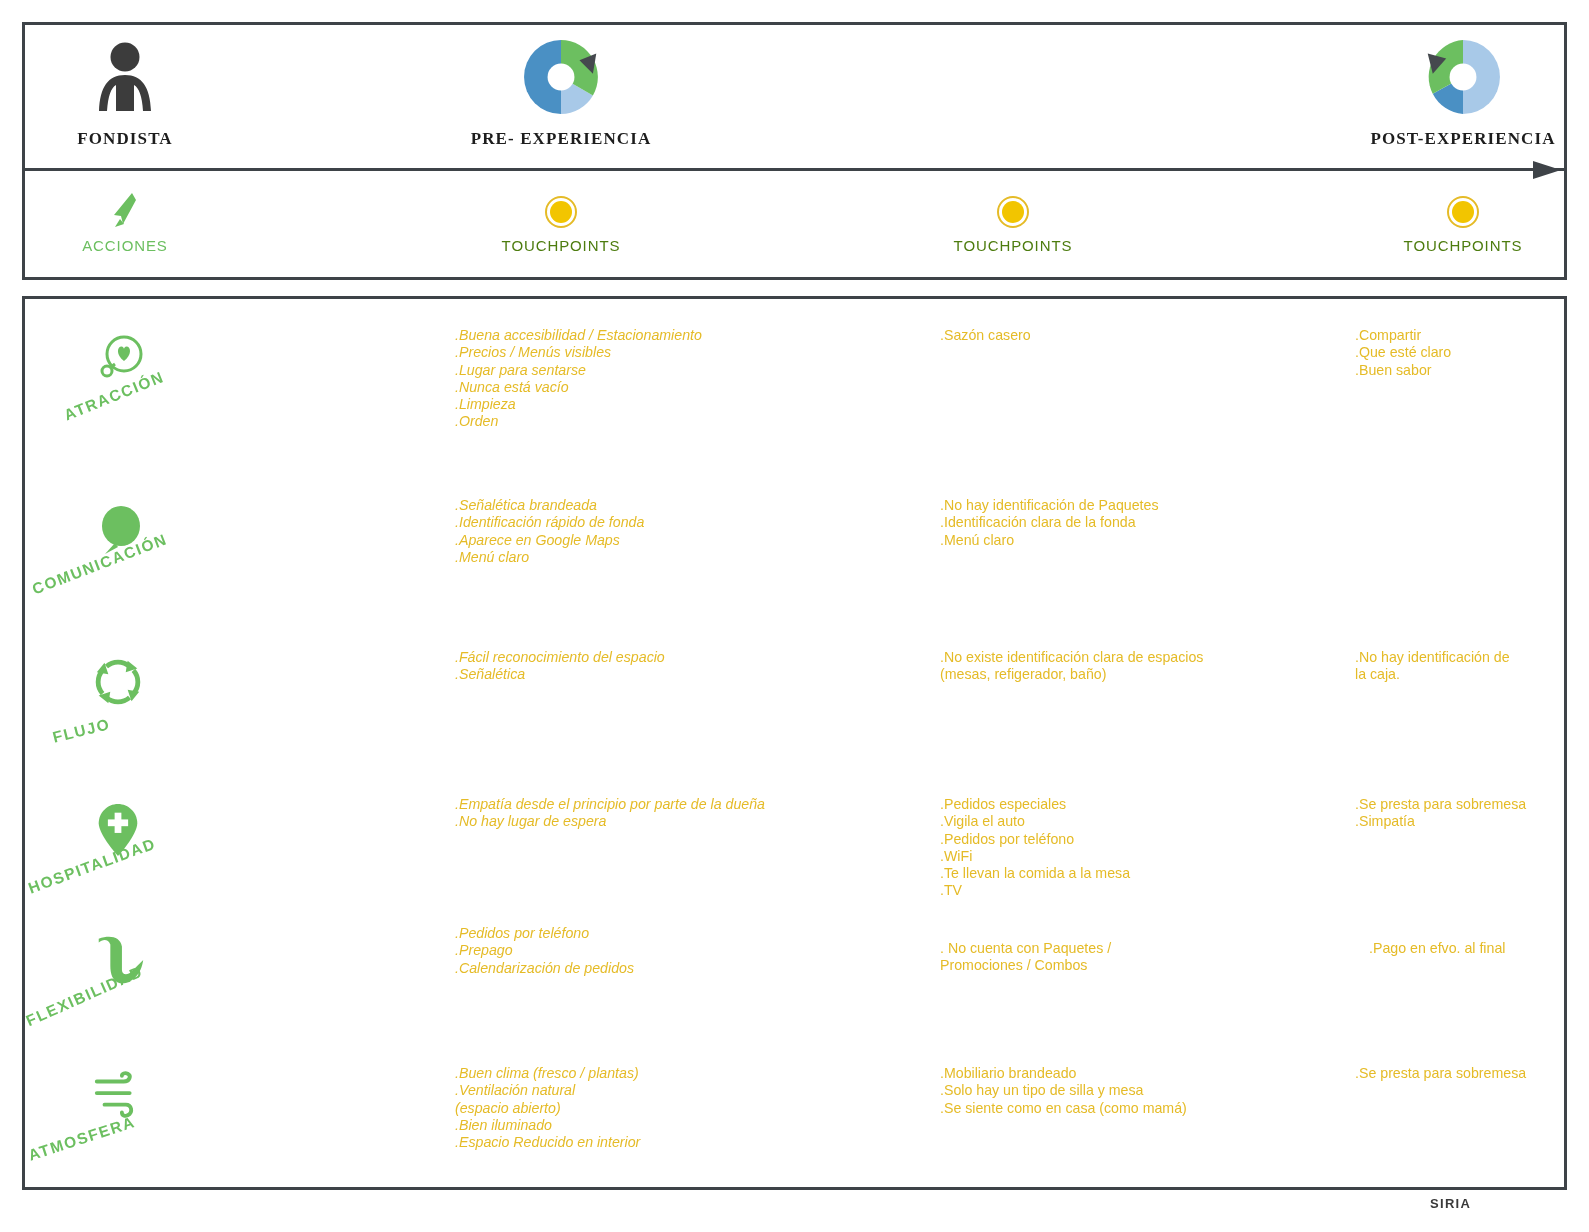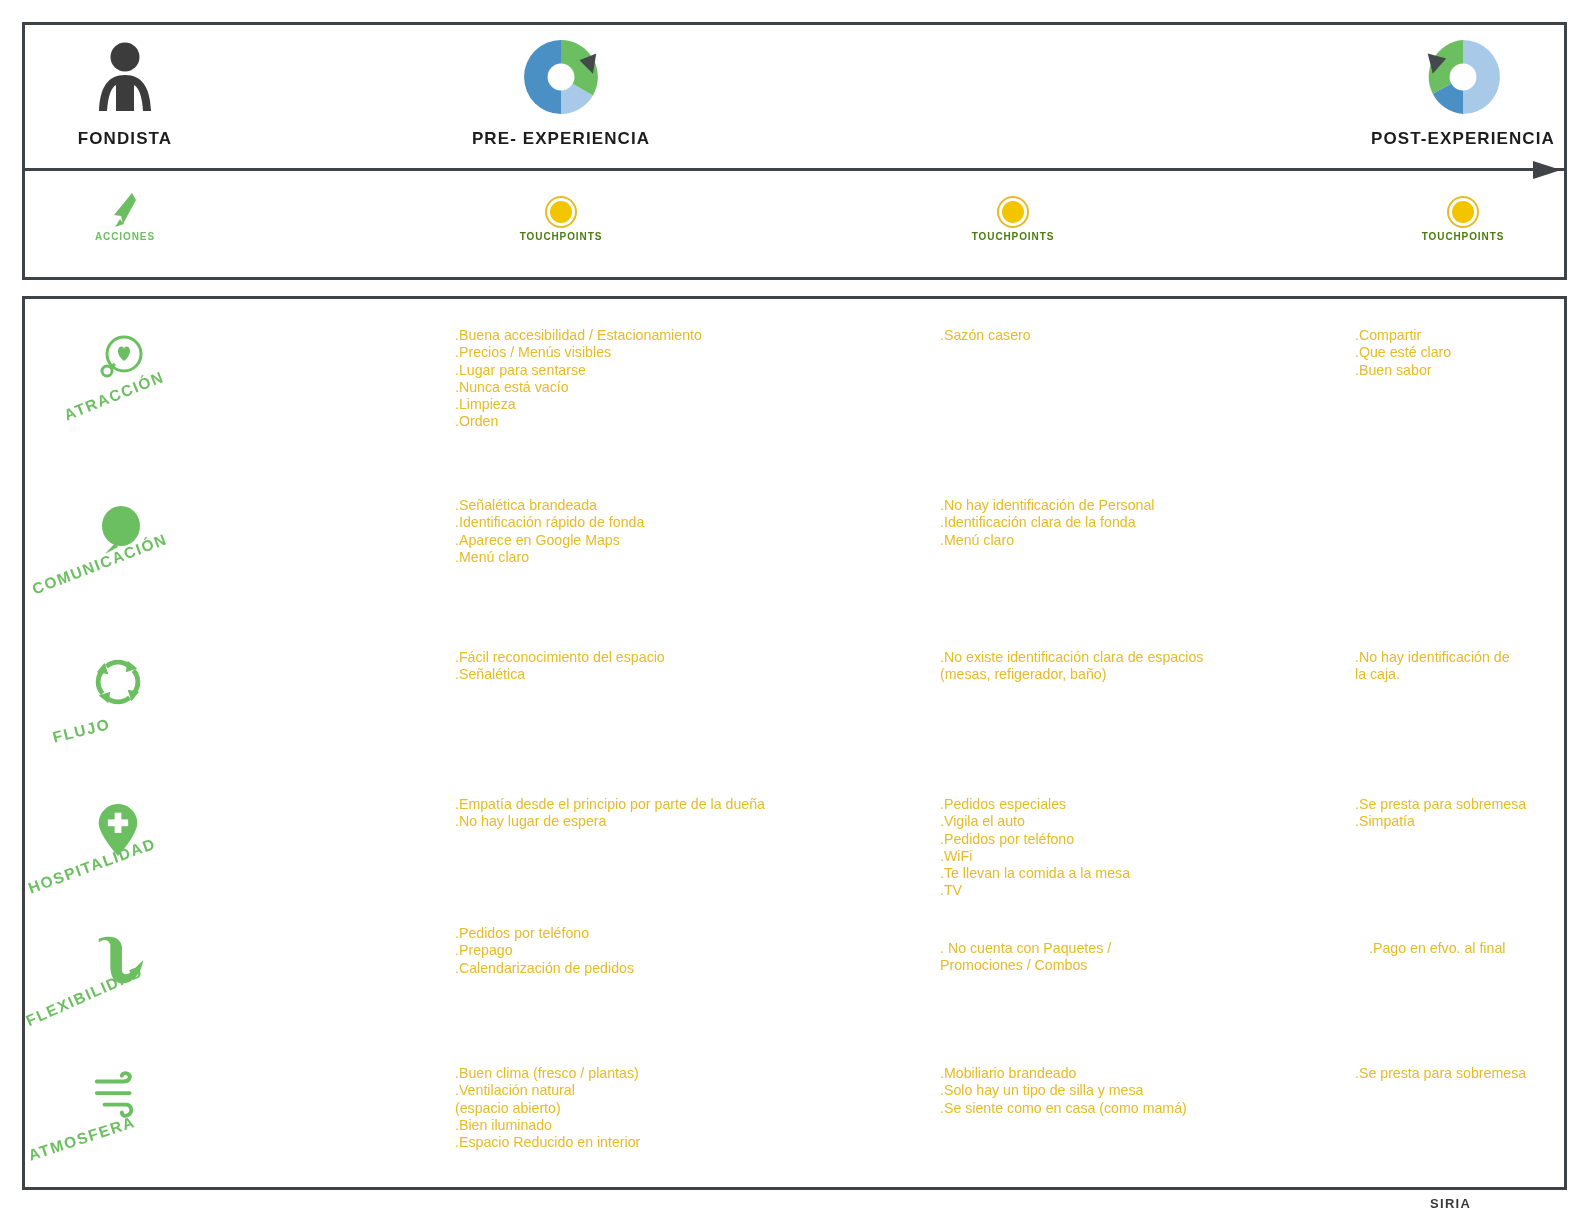--- a/index.html
+++ b/index.html
@@ -33,25 +33,25 @@
   .col-post      { left: 1298px;width: 280px; }
 
   .phase-row { top: 8px; }
   .action-row { top: 160px; }
 
   .phase-icon { height: 88px; display: flex; align-items: center; justify-content: center; }
   .phase-label {
     margin-top: 8px;
     font-size: 17px; letter-spacing: 1.1px;
     color: #1d1d1d; font-weight: 700;
-    font-family: Liberation Sans, sans-serif;
+    font-family: Liberation Serif, serif;
   }
   .action-icon { height: 44px; display: flex; align-items: flex-end; justify-content: center; }
   .action-label {
-    margin-top: 2px; font-size: 10px; letter-spacing: 0.9px; font-weight: 700;
+    margin-top: 8px; font-size: 15px; letter-spacing: 0.9px; font-weight: 400;
   }
   .label-green { color: #6cbf60; }
   .label-gold  { color: #4d7c0f; }
 
   
   .main-box {
     position: absolute; left: 22px; top: 296px;
     width: 1545px; height: 894px;
     border: 3px solid #3e4348;
   }
@@ -73,21 +73,21 @@
   }
 
   .cell {
     position: absolute; top: 0;
     color: #e5bb27;
     font-size: 14.2px;
     line-height: 17.3px;
     font-family: "Liberation Sans", sans-serif;
     white-space: pre-line;
   }
-  .cell-pre  { left: 430px; width: 460px; }
+  .cell-pre  { left: 430px; width: 460px; font-style: italic; }
   .cell-exp  { left: 915px; width: 400px; }
   .cell-post { left: 1330px; width: 215px; }
 
   .footer-brand {
     position: absolute; left: 1430px; top: 1196px;
     font-size: 13px; letter-spacing: 1.3px; color: #3a3a3a; font-weight: 700;
   }
 </style>
 </head>
 <body>
@@ -212,21 +212,21 @@
             <ellipse cx="30" cy="23" rx="19" ry="20" fill="#6cbf60"></ellipse>
             <path d="M24 40 L14 51 L27 44 Z" fill="#6cbf60"></path>
           </svg>
         </div>
         <div class="cat-name" style="left:-10px; top:84px; transform: rotate(-21deg);">COMUNICACIÓN</div>
       </div>
       <div class="cell cell-pre">.Señalética brandeada
 .Identificación rápido de fonda
 .Aparece en Google Maps
 .Menú claro</div>
-      <div class="cell cell-exp">.No hay identificación de Personal
+      <div class="cell cell-exp">.No hay identificación de Paquetes
 .Identificación clara de la fonda
 .Menú claro</div>
       <div class="cell cell-post"></div>
     </div>
 
     <div class="row" style="top:350px;">
       <div class="row-cat">
         <div class="cat-icon">
           <svg width="54" height="54" viewBox="0 0 56 56">
             <path d="M16 12 A18 18 0 0 1 40 12" fill="none" stroke="#6cbf60" stroke-width="5"></path>

